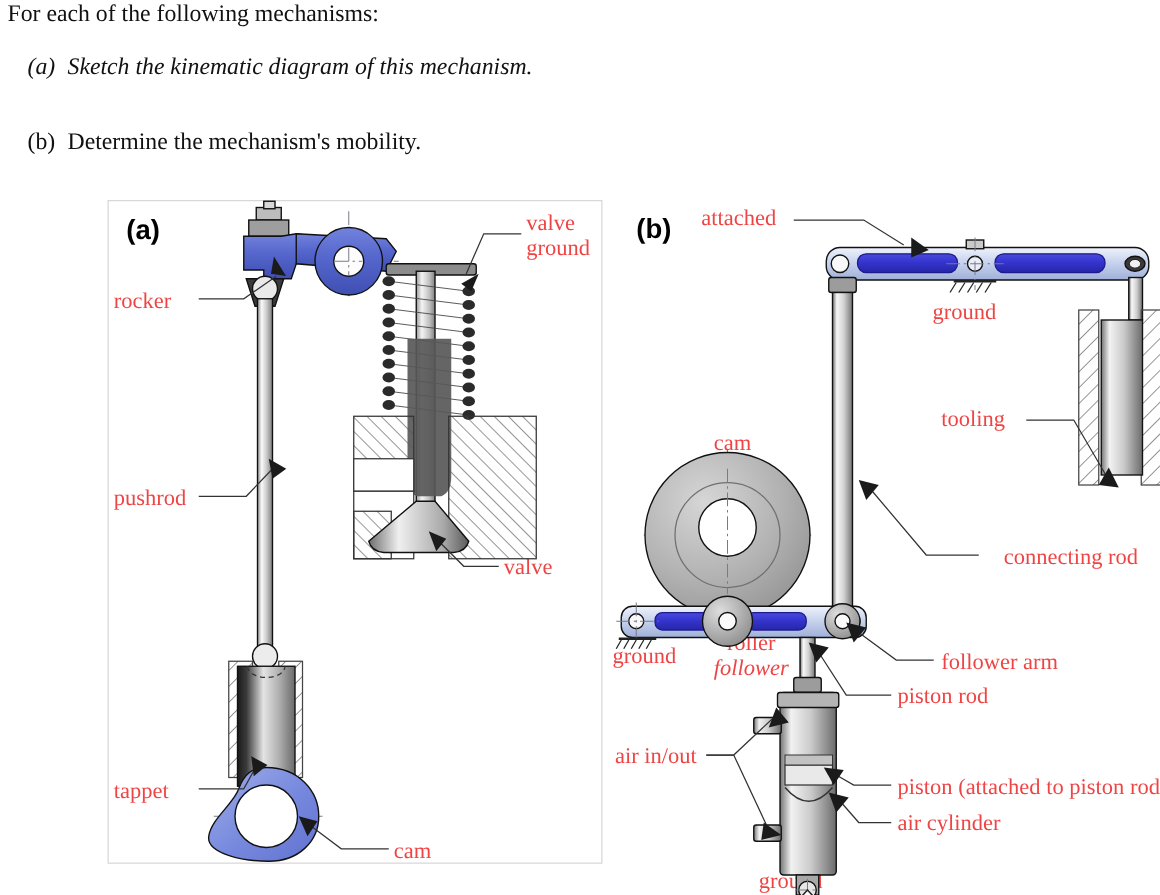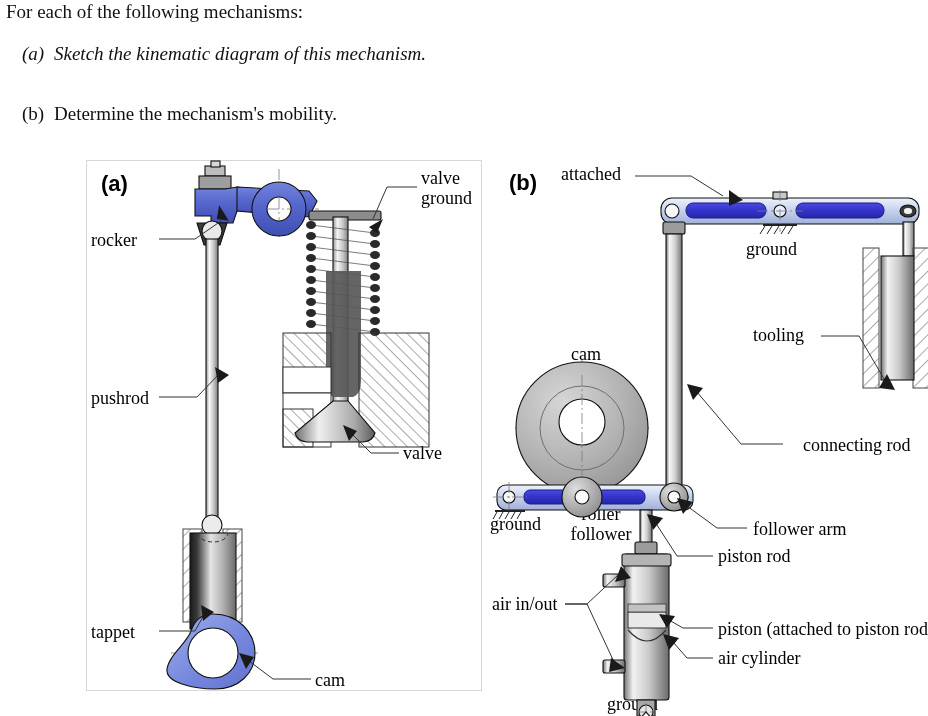--- a/index.html
+++ b/index.html
@@ -18,21 +18,21 @@
 
   
   #panel-a{position:absolute;left:86px;top:160px;width:396px;height:531px;
            border:1px solid #d8d8d8;box-sizing:border-box;background:#fff;}
   #panel-b{position:absolute;left:491px;top:160px;width:437px;height:556px;background:#fff;}
   #panel-b-topline{position:absolute;left:491px;top:160px;width:437px;height:1px;background:#d8d8d8;}
 
   .panel-tag{position:absolute;font-family:"Liberation Sans","DejaVu Sans",sans-serif;
              font-weight:bold;font-size:22px;color:#000;}
 
-  .lbl{position:absolute;font-size:18px;color:#000000;white-space:nowrap;line-height:1.05;}
+  .lbl{position:absolute;font-size:18px;color:#ef4444;white-space:nowrap;line-height:1.05;}
   .lbl.ctr{text-align:center;}
 
   svg{position:absolute;left:0;top:0;overflow:visible;}
   .ln{stroke:#333;stroke-width:1;fill:none;}
   .cl{stroke:#7a7a8a;stroke-width:.8;fill:none;
       stroke-dasharray:11 3 2 3;}
   .outline{stroke:#111;stroke-width:1.1;}
   .thin{stroke:#444;stroke-width:.7;fill:none;}
 </style>
 </head>
@@ -221,21 +221,21 @@
 <div id="panel-b">
   <span class="panel-tag" style="left:18px;top:10px;">(b)</span>
 
   <div class="lbl" style="left:70px;top:5px;">attached</div>
   <div class="lbl" style="left:255px;top:80px;">ground</div>
   <div class="lbl" style="left:262px;top:166px;">tooling</div>
   <div class="lbl" style="left:80px;top:185px;">cam</div>
   <div class="lbl" style="left:300px;top:276px;margin-left:12px;">connecting rod</div>
   <div class="lbl" style="left:-1px;top:355px;">ground</div>
   <div class="lbl ctr" style="left:70px;top:345px;width:80px;">roller</div>
-  <div class="lbl ctr" style="left:70px;top:365px;width:80px;">follower</div>
+  <div class="lbl ctr" style="left:70px;top:365px;width:80px;font-style:italic;">follower</div>
   <div class="lbl" style="left:262px;top:360px;">follower arm</div>
   <div class="lbl" style="left:227px;top:387px;">piston rod</div>
   <div class="lbl" style="left:1px;top:435px;">air in/out</div>
   <div class="lbl" style="left:227px;top:460px;">piston (attached to piston rod)</div>
   <div class="lbl" style="left:227px;top:489px;">air cylinder</div>
   <div class="lbl" style="left:116px;top:535px;">ground</div>
 
   <svg width="437" height="556" viewBox="0 0 437 556">
     <defs>
       <linearGradient id="barG" x1="0" y1="0" x2="0" y2="1">

